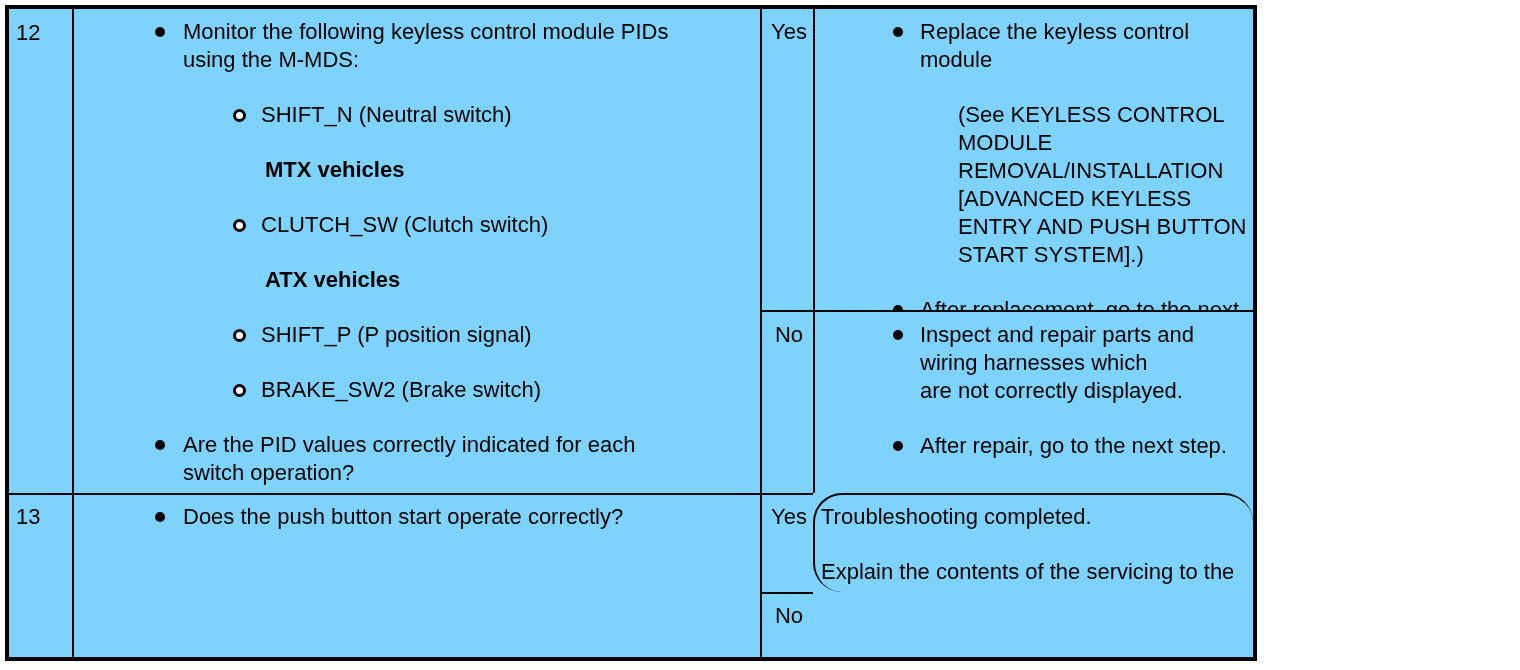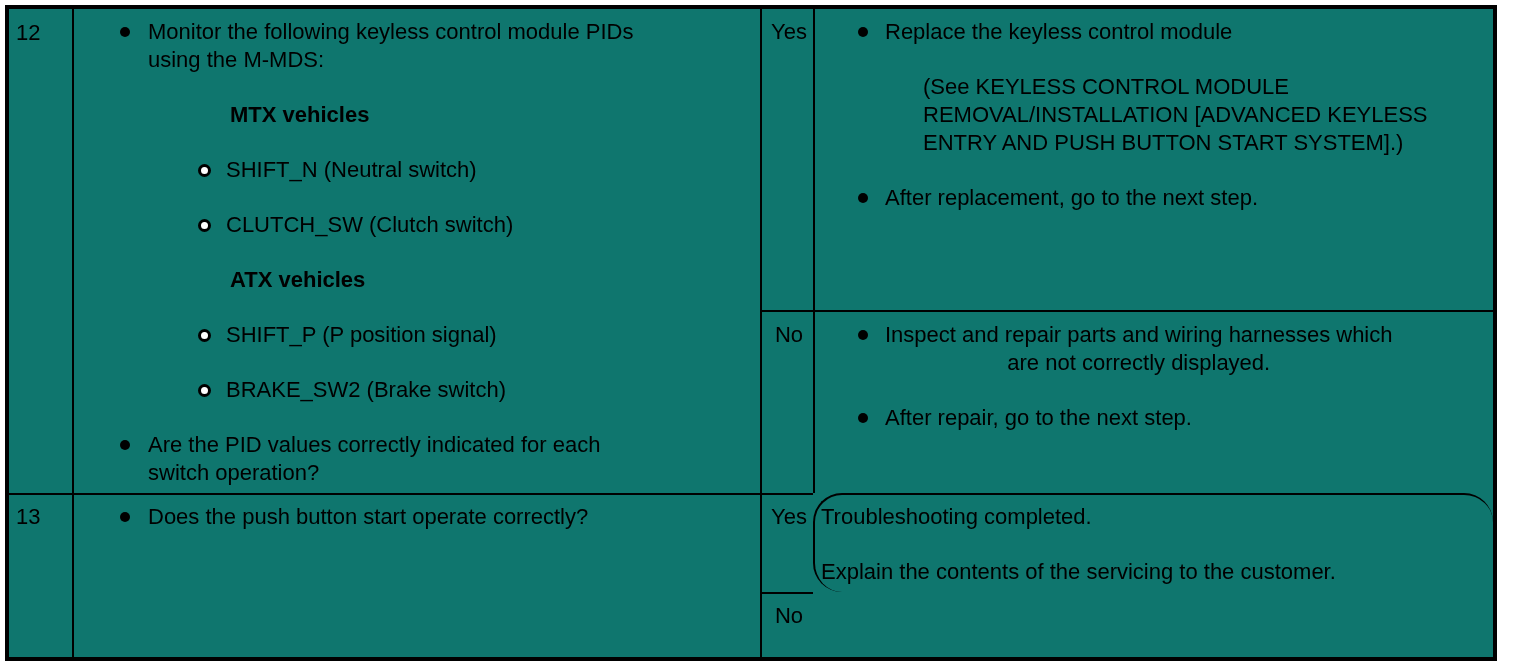--- a/index.html
+++ b/index.html
@@ -8,34 +8,35 @@
     width: 1520px;
     height: 670px;
     background: #ffffff;
     color: #000000;
     font-family: "Liberation Sans", sans-serif;
   }
   .ts-table {
     position: absolute;
     left: 5px;
     top: 5px;
-    width: 1492px;
+    width: 1252px;
     height: 656px;
     box-sizing: border-box;
     border: 4px solid #000;
     display: grid;
     grid-template-columns: 63px 688px 53px 1fr;
     grid-template-rows: 301px 183px 99px 1fr;
-    background: #0f766e;
+    background: #7dd3fc;
   }
   .cell {
     box-sizing: border-box;
     overflow: hidden;
     font-size: 22px;
     line-height: 28px;
+    padding-left: 35px;
   }
   .bl { border-left: 2px solid #000; }
   .bt { border-top: 2px solid #000; }
 
   .g-c1 { grid-column: 1; } .g-c2 { grid-column: 2; }
   .g-c3 { grid-column: 3; } .g-c4 { grid-column: 4; }
   .g-r1 { grid-row: 1; } .g-r2 { grid-row: 2; }
   .g-r3 { grid-row: 3; } .g-r4 { grid-row: 4; }
   .g-r12 { grid-row: 1 / 3; } .g-r34 { grid-row: 3 / 5; }
 
@@ -70,21 +71,21 @@
 
   
   .insp-cell .bullet { margin-left: 46px; }
   .insp-cell .bullet .txt { margin-left: 18px; }
   .insp-cell .heading { margin-left: 156px; font-weight: bold; }
   .insp-cell .sub { margin-left: 124px; }
   .insp-cell .sub .txt { margin-left: 15px; }
 
   
   .act-cell .bullet { margin-left: 43px; }
-  .act-cell .bullet .txt { margin-left: 17px; text-align: center; }
+  .act-cell .bullet .txt { margin-left: 17px; }
   .act-cell .note { margin-left: 108px; }
 
   .para { margin: 0 0 27px 0; white-space: pre-line; }
   .para:last-child { margin-bottom: 0; }
 </style>
 </head>
 <body>
 
 <div class="page">
   <div class="ts-table">
@@ -92,26 +93,26 @@
     <div class="cell step-cell g-c1 g-r12">
       <span>12</span>
     </div>
 
     <div class="cell insp-cell bl g-c2 g-r12">
       <div class="item bullet">
         <span class="dot"></span>
         <span class="txt">Monitor the following keyless control module PIDs
 using the M-MDS:</span>
       </div>
-      <div class="item heading">
-        <span class="txt">MTX vehicles</span>
-      </div>
       <div class="item sub">
         <span class="ring"></span>
         <span class="txt">SHIFT_N (Neutral switch)</span>
+      </div>
+      <div class="item heading">
+        <span class="txt">MTX vehicles</span>
       </div>
       <div class="item sub">
         <span class="ring"></span>
         <span class="txt">CLUTCH_SW (Clutch switch)</span>
       </div>
       <div class="item heading">
         <span class="txt">ATX vehicles</span>
       </div>
       <div class="item sub">
         <span class="ring"></span>

